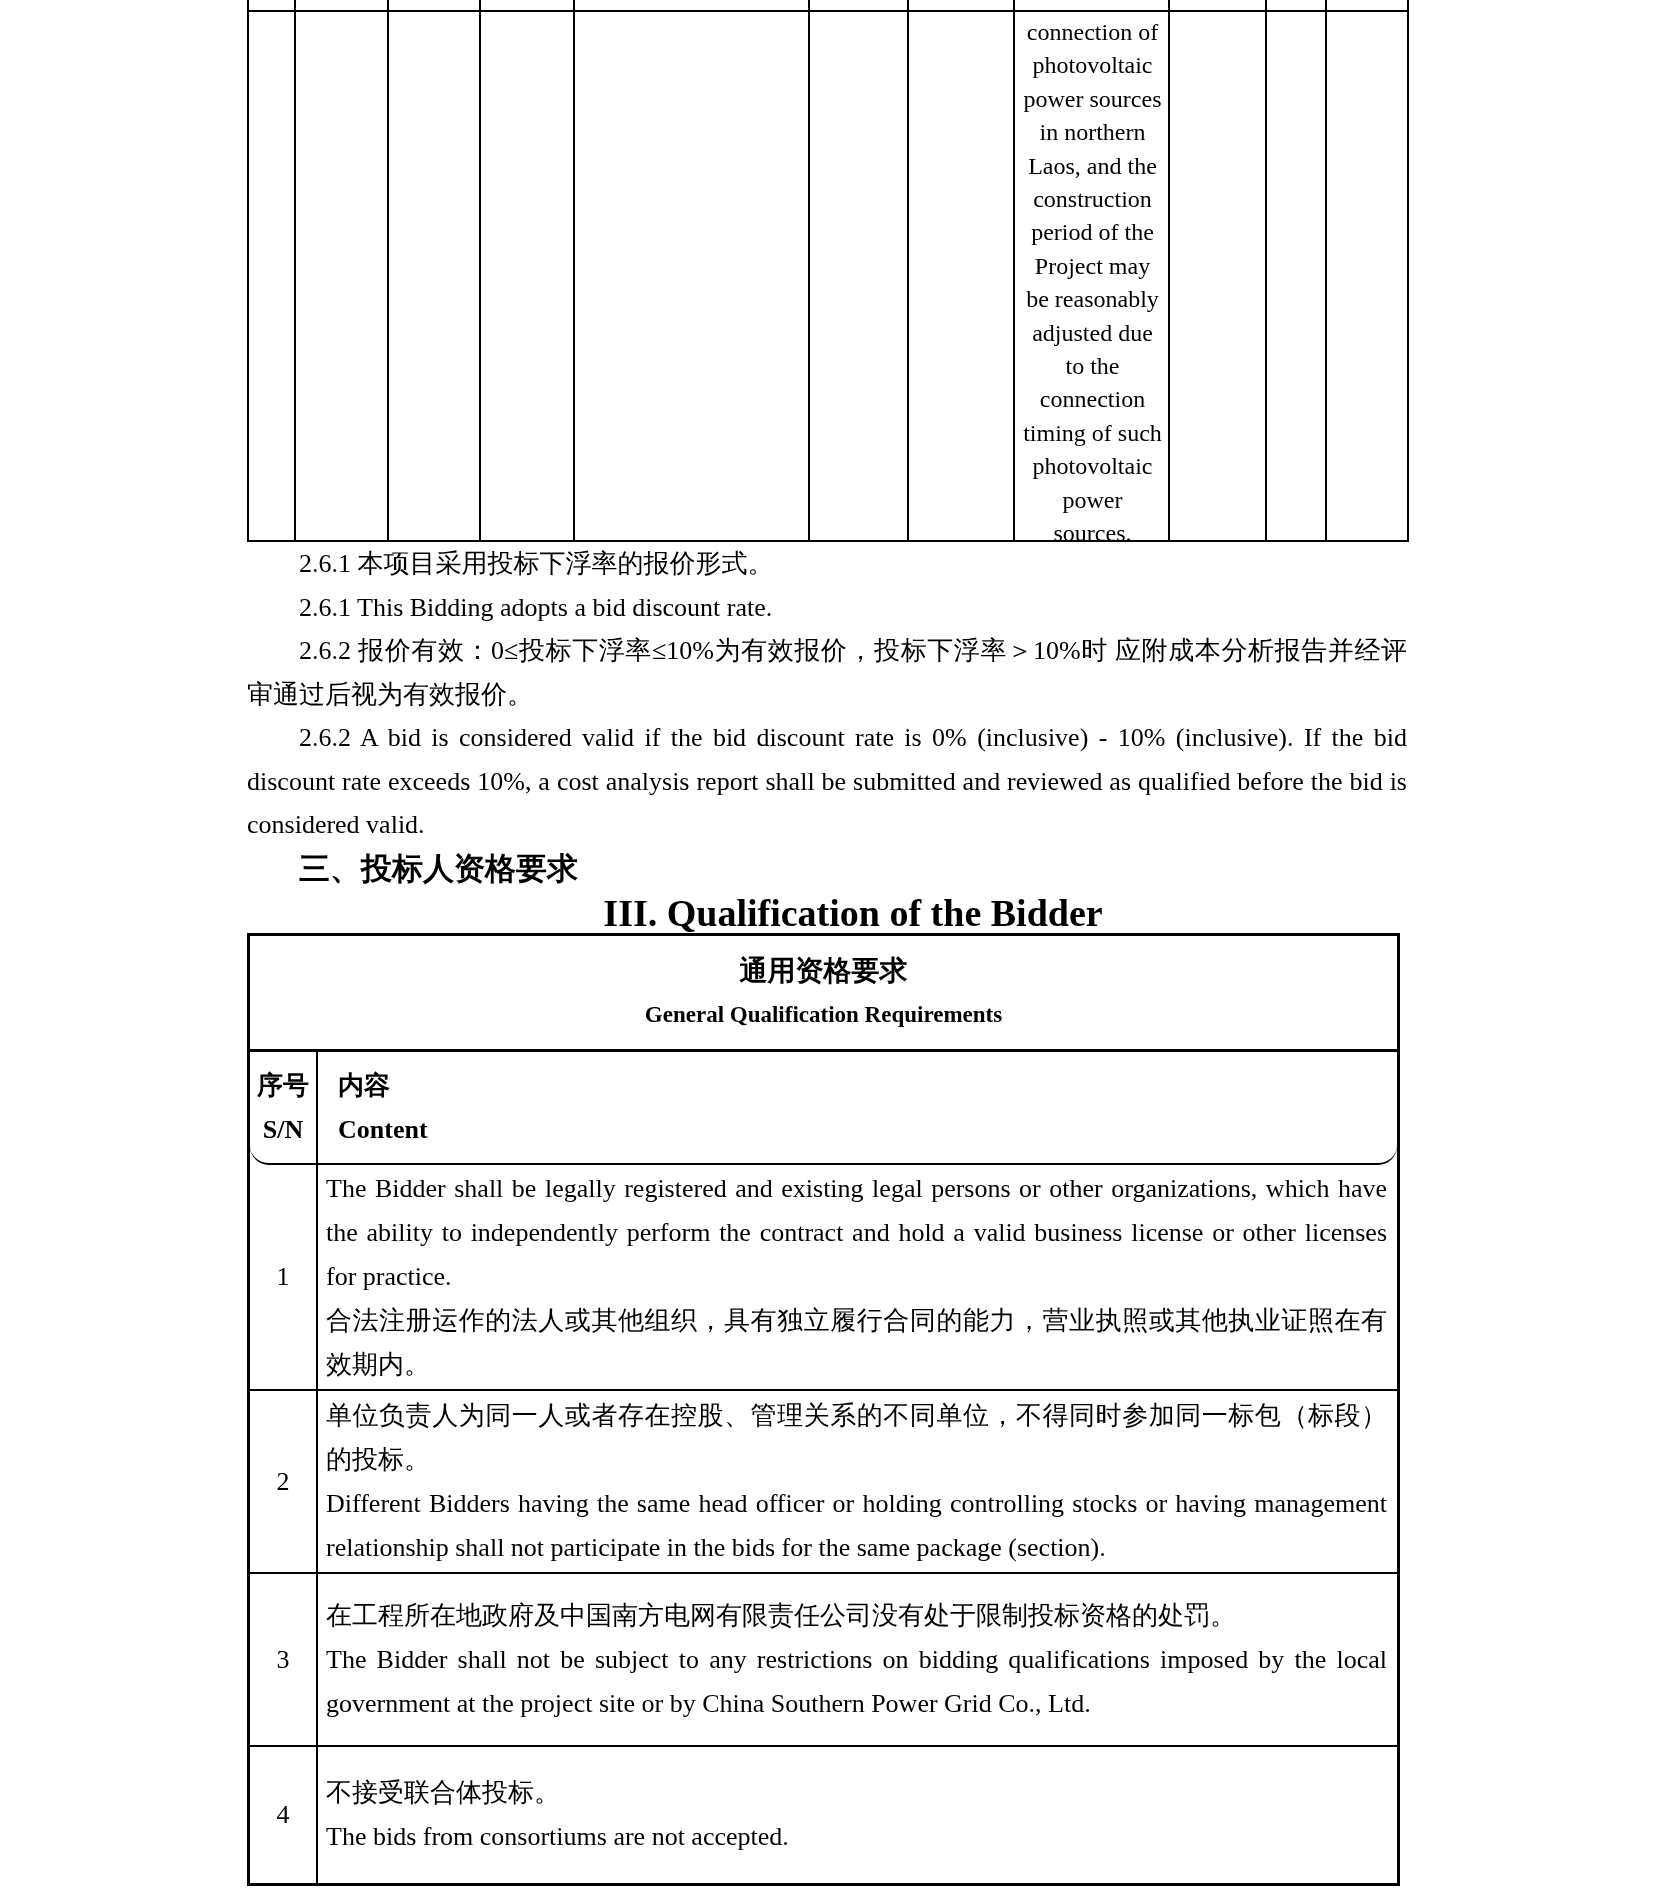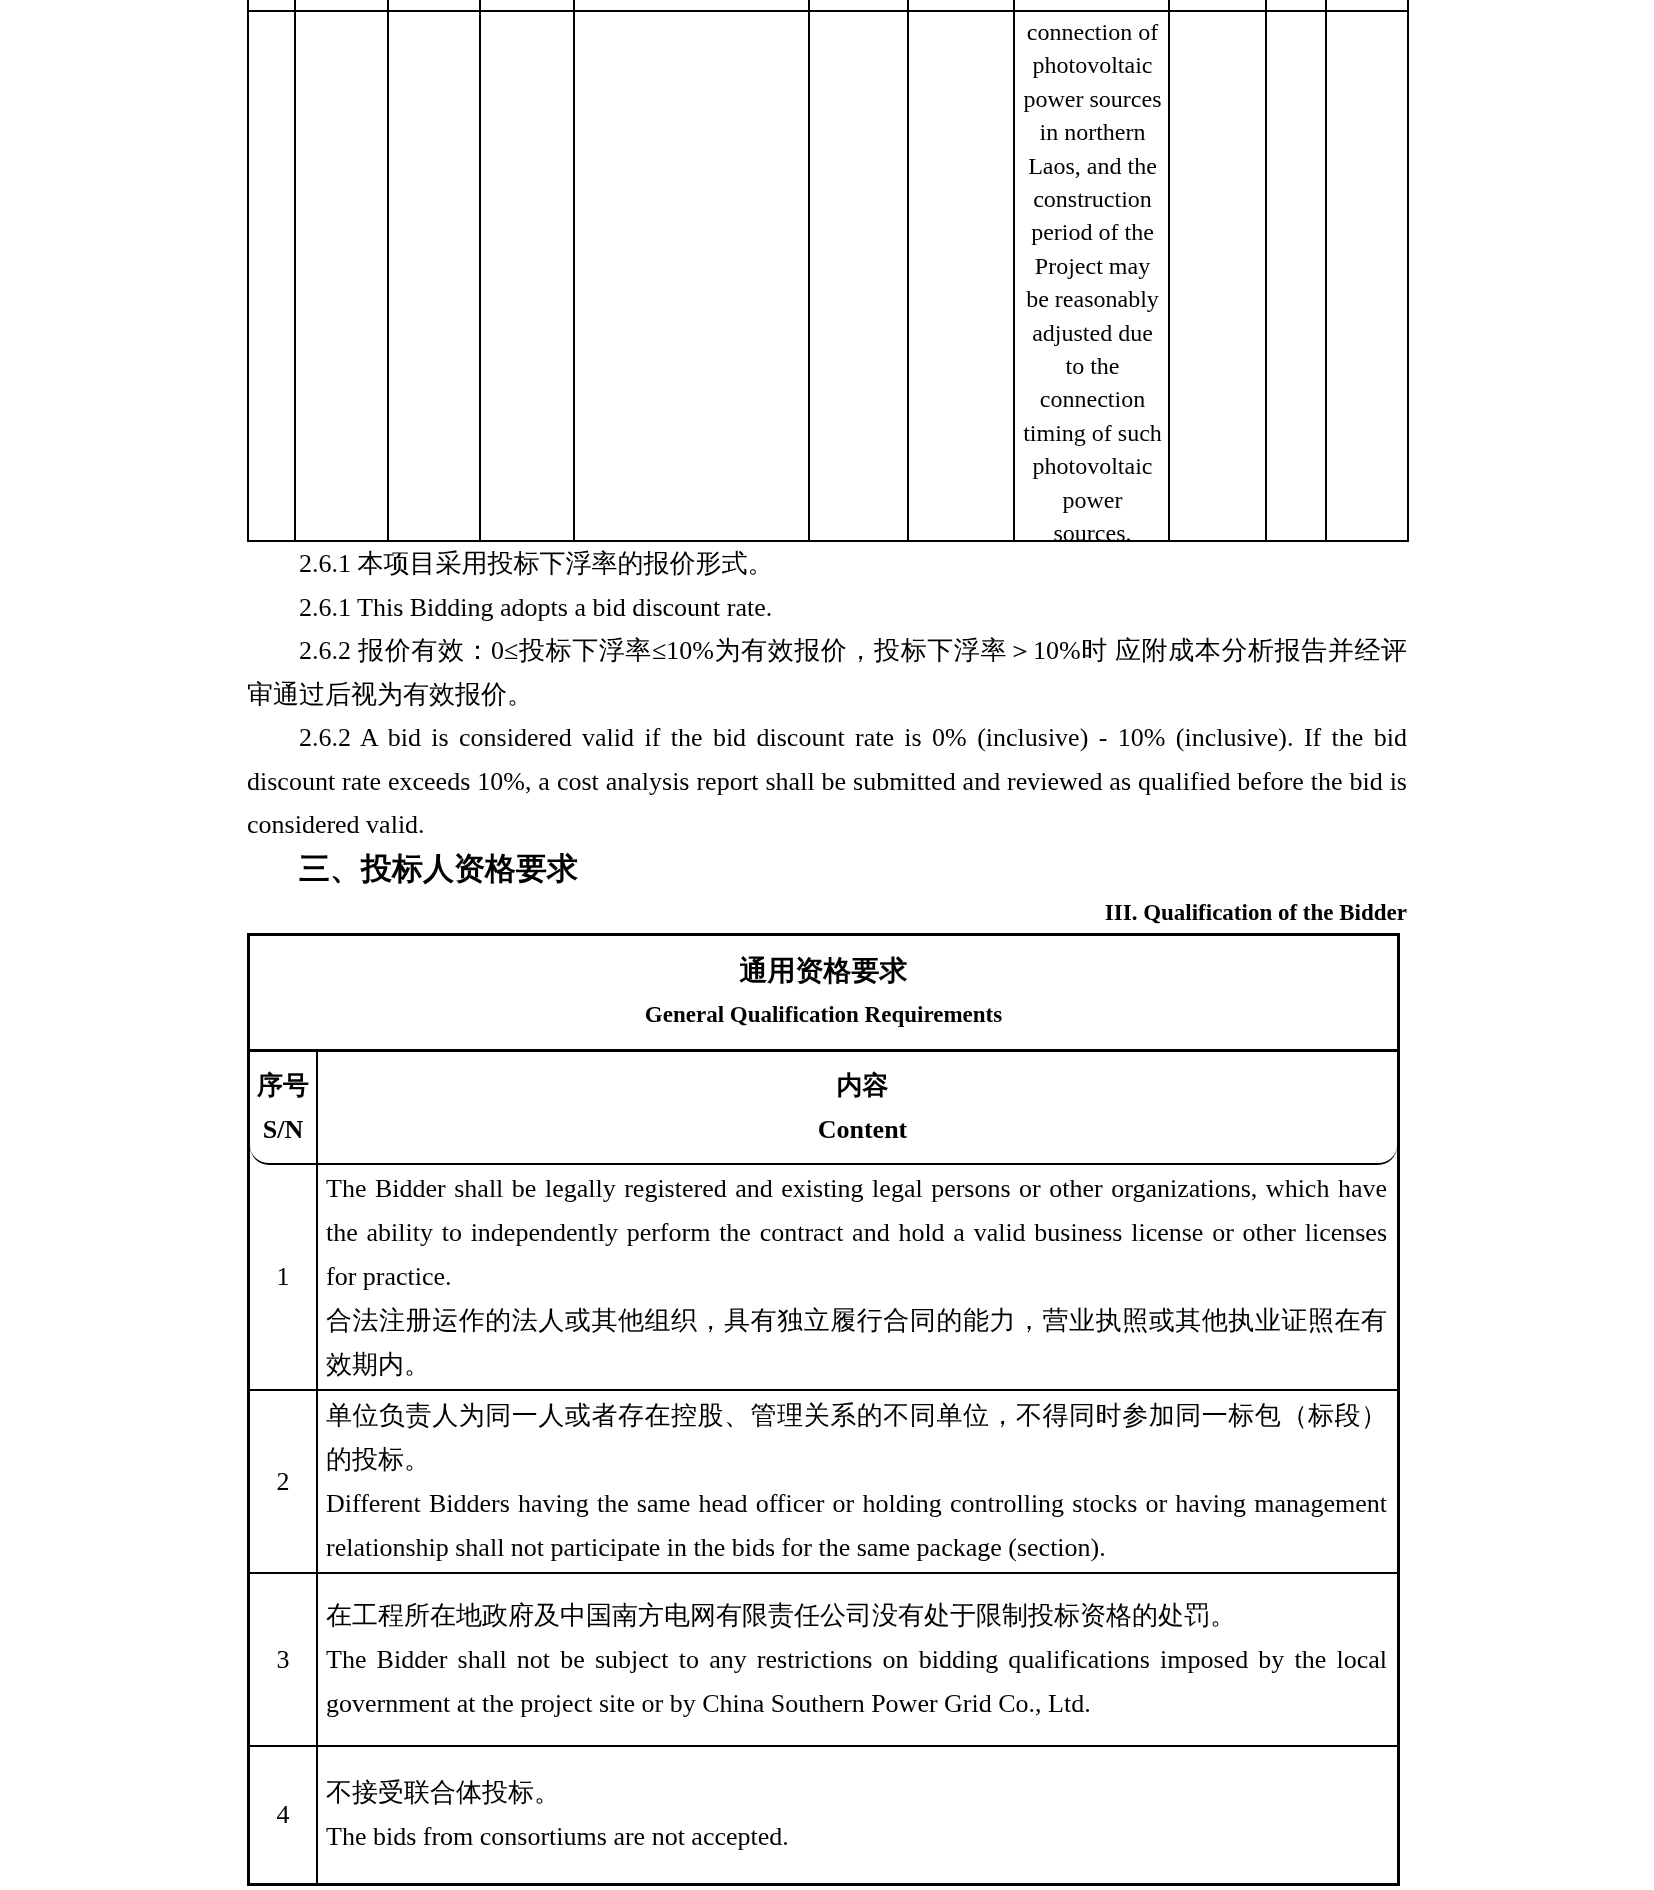--- a/index.html
+++ b/index.html
@@ -13,39 +13,39 @@
   .t1cell{border-right:2px solid #000;box-sizing:border-box;height:100%;position:relative;}
   .c0{width:47px}.c1{width:93px}.c2{width:92px}.c3{width:94px}.c4{width:235px}
   .c5{width:99px}.c6{width:106px}.c7{width:155px}.c8{width:97px}.c9{width:60px}.c10{width:82px}
   #t1divider{left:0;right:0;top:10px;height:2px;background:#000;}
   .remark{padding:16px 5px 0 7px;font-size:24px;line-height:33.4px;text-align:center;}
 
   
   #paras{left:247px;top:542px;width:1160px;font-size:26px;line-height:43.5px;text-align:justify;}
   #paras p{margin:0;text-indent:52px;}
   .h-cn{font-size:31px;font-weight:bold;line-height:44px;text-indent:0;text-align:left;margin:0;}
-  .h-en{font-size:23px;font-weight:bold;line-height:44px;text-indent:0;text-align:right;margin:0;}
+  .h-en{font-size:38px;font-weight:bold;line-height:44px;text-indent:0;text-align:center;margin:0;}
 
   
   #table2{left:247px;top:933px;width:1153px;height:953px;border:3px solid #000;box-sizing:border-box;}
   .hdr1{height:116px;border-bottom:3px solid #000;box-sizing:border-box;display:flex;
         flex-direction:column;justify-content:center;align-items:center;text-align:center;}
   .title-cn{font-size:28px;font-weight:bold;line-height:44px;}
   .title-en{font-size:23px;font-weight:bold;line-height:44px;}
   .trow{display:flex;box-sizing:border-box;border-bottom:2px solid #000;}
   .hdr2{height:113px;border-radius:19px;}
   .r1{height:226px}.r2{height:183px}.r3{height:173px}
   .r4{height:136px;border-bottom:none;}
   .sn{width:68px;border-right:2px solid #000;box-sizing:border-box;display:flex;
       flex-direction:column;justify-content:center;align-items:center;text-align:center;
       font-size:26px;line-height:44px;flex-shrink:0;}
   .content{flex:1;display:flex;flex-direction:column;justify-content:center;
            padding:2px 10px 2px 8px;font-size:26px;line-height:44px;text-align:justify;box-sizing:border-box;}
   .hdr2 .sn,.hdr2 .content{font-weight:bold;}
-  .hdr2 .content{text-align:center;align-items:center;padding-left:20px;}
+  .hdr2 .content{text-align:center;align-items:flex-start;padding-left:20px;}
 </style>
 </head>
 <body>
 
 <div id="page">
 
   <div id="table1" class="abs">
     <div class="t1cell c0"></div>
     <div class="t1cell c1"></div>
     <div class="t1cell c2"></div>

